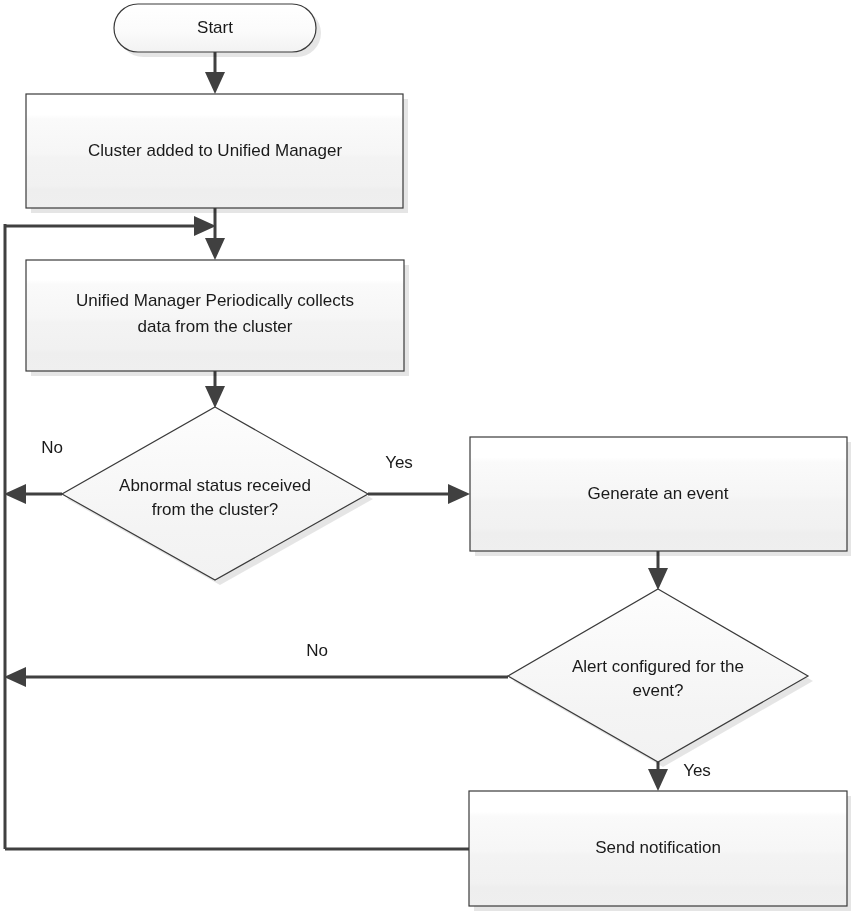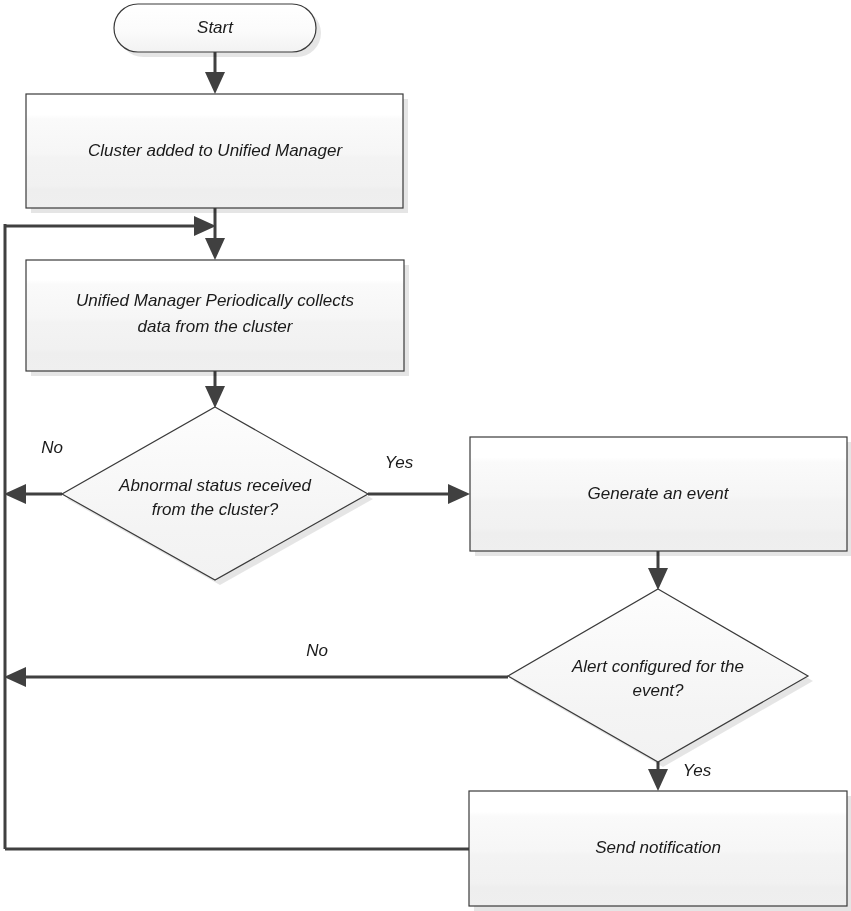--- a/index.html
+++ b/index.html
@@ -11,21 +11,20 @@
   body {
     width: 851px;
     height: 911px;
     font-family: "Liberation Sans", sans-serif;
     overflow: hidden;
   }
   #diagram-root {
     position: relative;
     width: 746px;
     height: 911px;
-    font-style: italic;
   }
   svg.flow {
     display: block;
     width: 851px;
     height: 911px;
   }
   .shape-outline {
     stroke: #3a3a3a;
     stroke-width: 1.2;
   }

